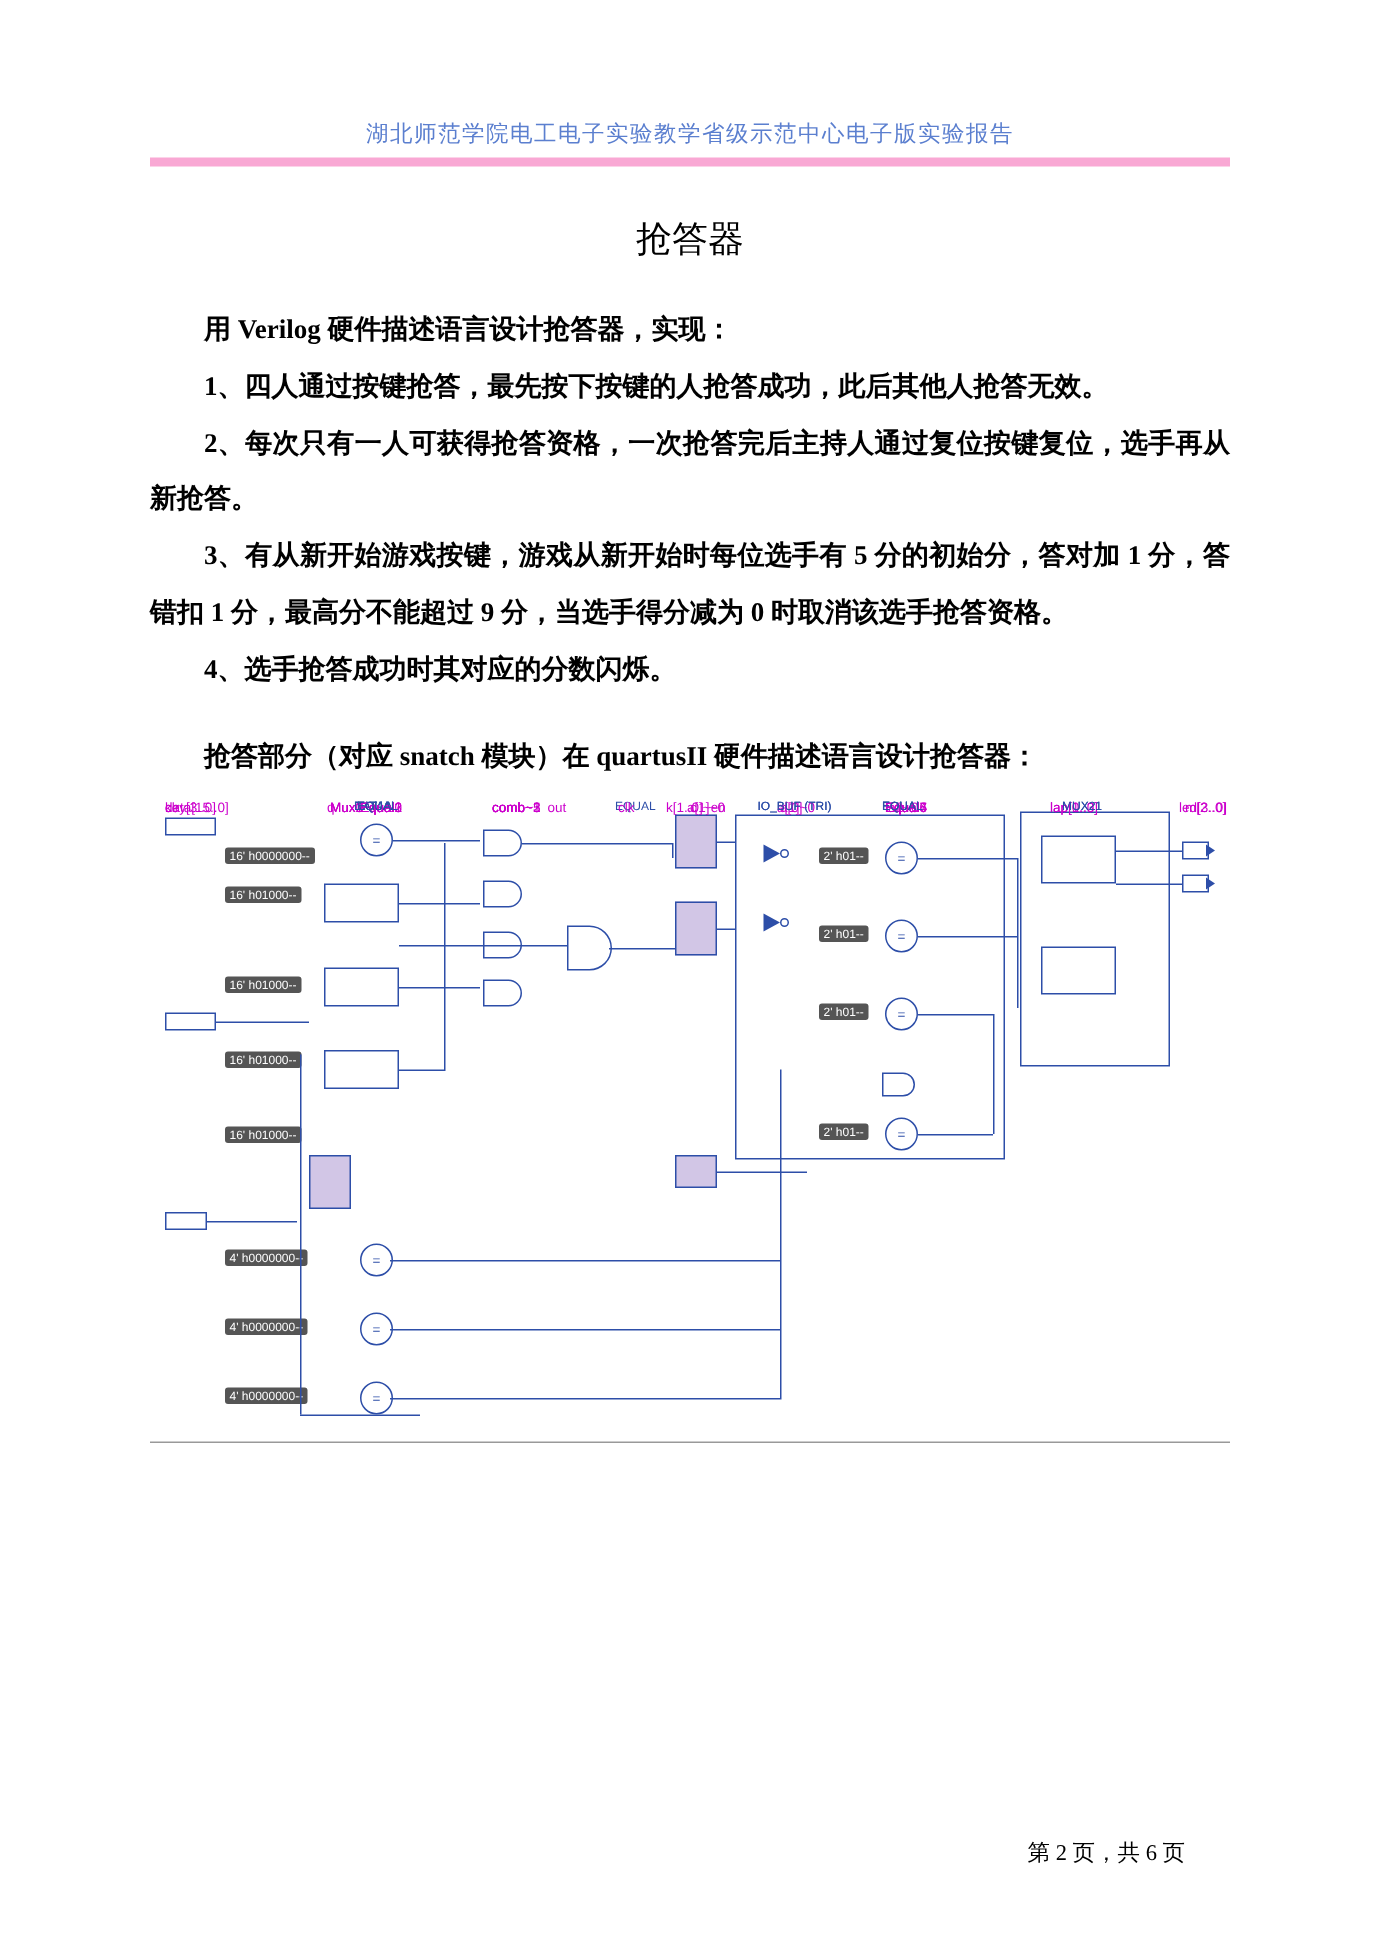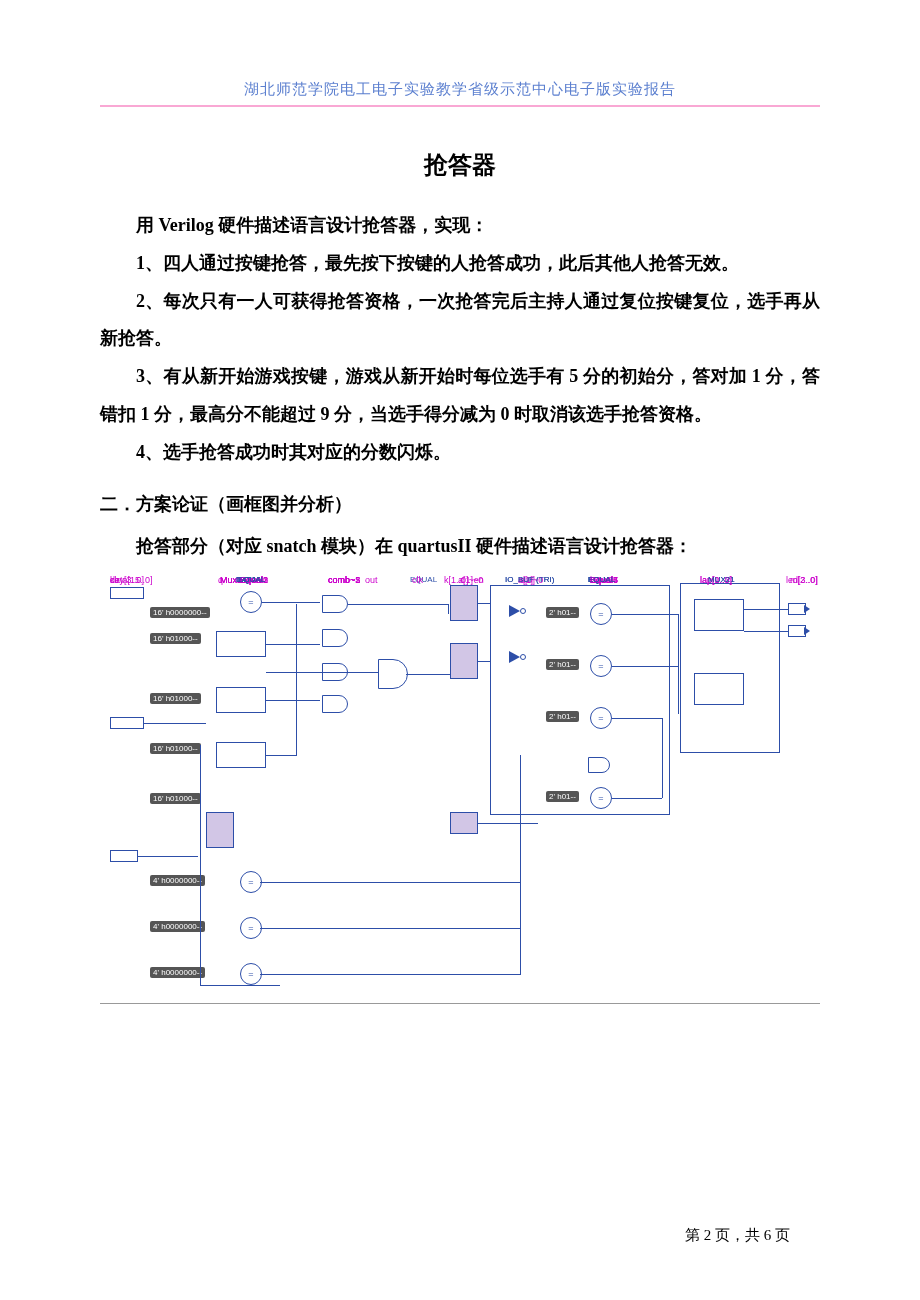--- a/index.html
+++ b/index.html
@@ -14,27 +14,27 @@
   }
   .page {
     padding: 80px 100px 0 100px;
   }
   .header-line {
     text-align: center;
     color: #5b7fcf;
     font-size: 15px;
     letter-spacing: 1px;
     padding-bottom: 6px;
-    border-bottom: 2px solid #f9a8d4;
-    margin-bottom: 42px;
+    border-bottom: 6px solid #f9a8d4;
+    margin-bottom: 32px;
   }
   .doc-title {
     text-align: center;
     font-size: 24px;
-    font-weight: bold;
+    font-weight: normal;
     margin-bottom: 26px;
   }
   .section-title {
     font-size: 18px;
     font-weight: bold;
     margin: 0 0 12px 0;
   }
   .body-text {
     font-size: 18px;
     line-height: 2.1;
@@ -85,21 +85,20 @@
   <div class="doc-title">抢答器</div>
 
   <p class="body-text indent bold">用 Verilog 硬件描述语言设计抢答器，实现：</p>
   <p class="body-text indent bold">1、四人通过按键抢答，最先按下按键的人抢答成功，此后其他人抢答无效。</p>
   <p class="body-text indent bold">2、每次只有一人可获得抢答资格，一次抢答完后主持人通过复位按键复位，选手再从新抢答。</p>
   <p class="body-text indent bold">3、有从新开始游戏按键，游戏从新开始时每位选手有 5 分的初始分，答对加 1 分，答错扣 1 分，最高分不能超过 9 分，当选手得分减为 0 时取消该选手抢答资格。</p>
   <p class="body-text indent bold">4、选手抢答成功时其对应的分数闪烁。</p>
 
   <div class="gap"></div>
 
-  <div class="section-title">二．方案论证（画框图并分析）</div>
   <p class="body-text indent bold">抢答部分（对应 snatch 模块）在 quartusII 硬件描述语言设计抢答器：</p>
 
   <div class="diagram-area">
 
     <div class="const" style="left:40px; top:32px">16' h0000000--</div>
     <div class="const" style="left:40px; top:58px">16' h01000--</div>
     <div class="const" style="left:40px; top:118px">16' h01000--</div>
     <div class="const" style="left:40px; top:168px">16' h01000--</div>
     <div class="const" style="left:40px; top:218px">16' h01000--</div>
 

